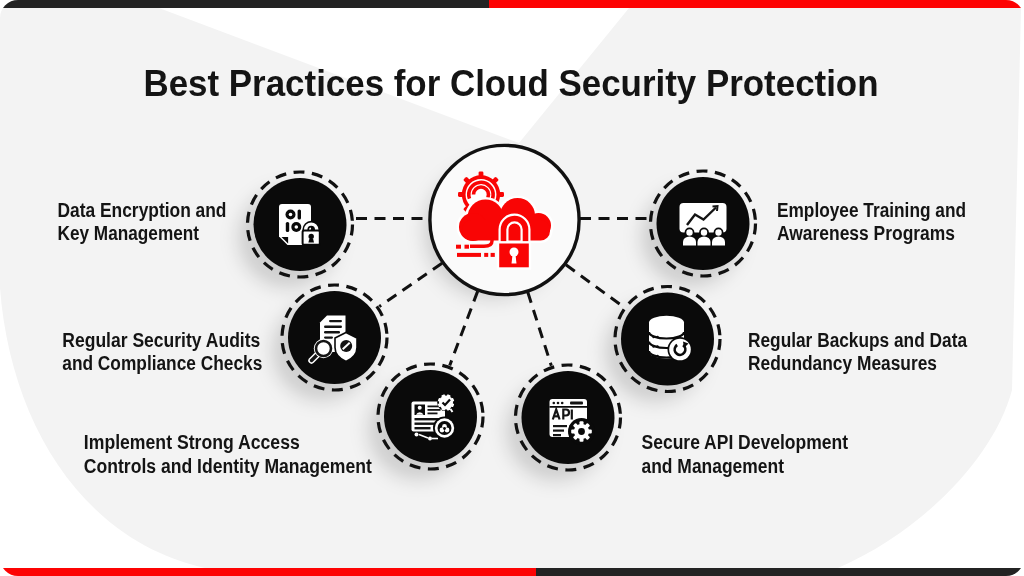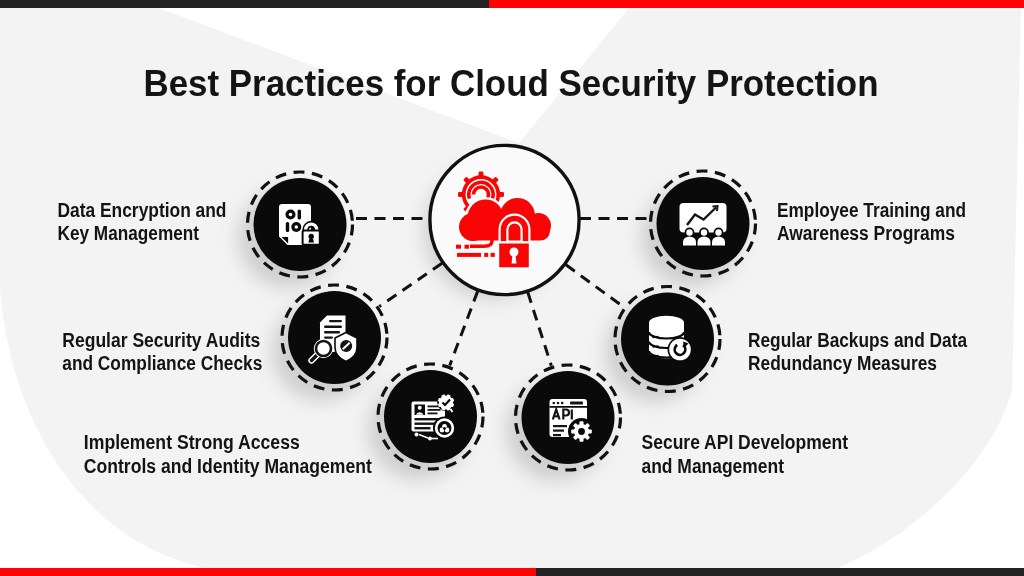--- a/index.html
+++ b/index.html
@@ -1,16 +1,16 @@
 <!DOCTYPE html>
 <html><head>
 <meta charset="utf-8">
 <style>
   html,body{margin:0;padding:0;background:#fff;}
-  #stage{position:relative;width:1024px;height:576px;overflow:hidden;font-family:"Liberation Sans",sans-serif;}
+  #stage{position:relative;width:1024px;height:576px;overflow:hidden;font-family:"Liberation Sans",sans-serif;border-radius:18px;}
   svg{display:block;}
   text{font-family:"Liberation Sans",sans-serif;font-weight:bold;fill:#141414;}
 </style>
 </head>
 <body>
 <div id="stage">
 <svg width="1024" height="576" viewBox="0 0 1024 576">
   <defs>
     <filter id="blur9" x="-60%" y="-60%" width="220%" height="220%">
           <feGaussianBlur stdDeviation="9"></feGaussianBlur>

